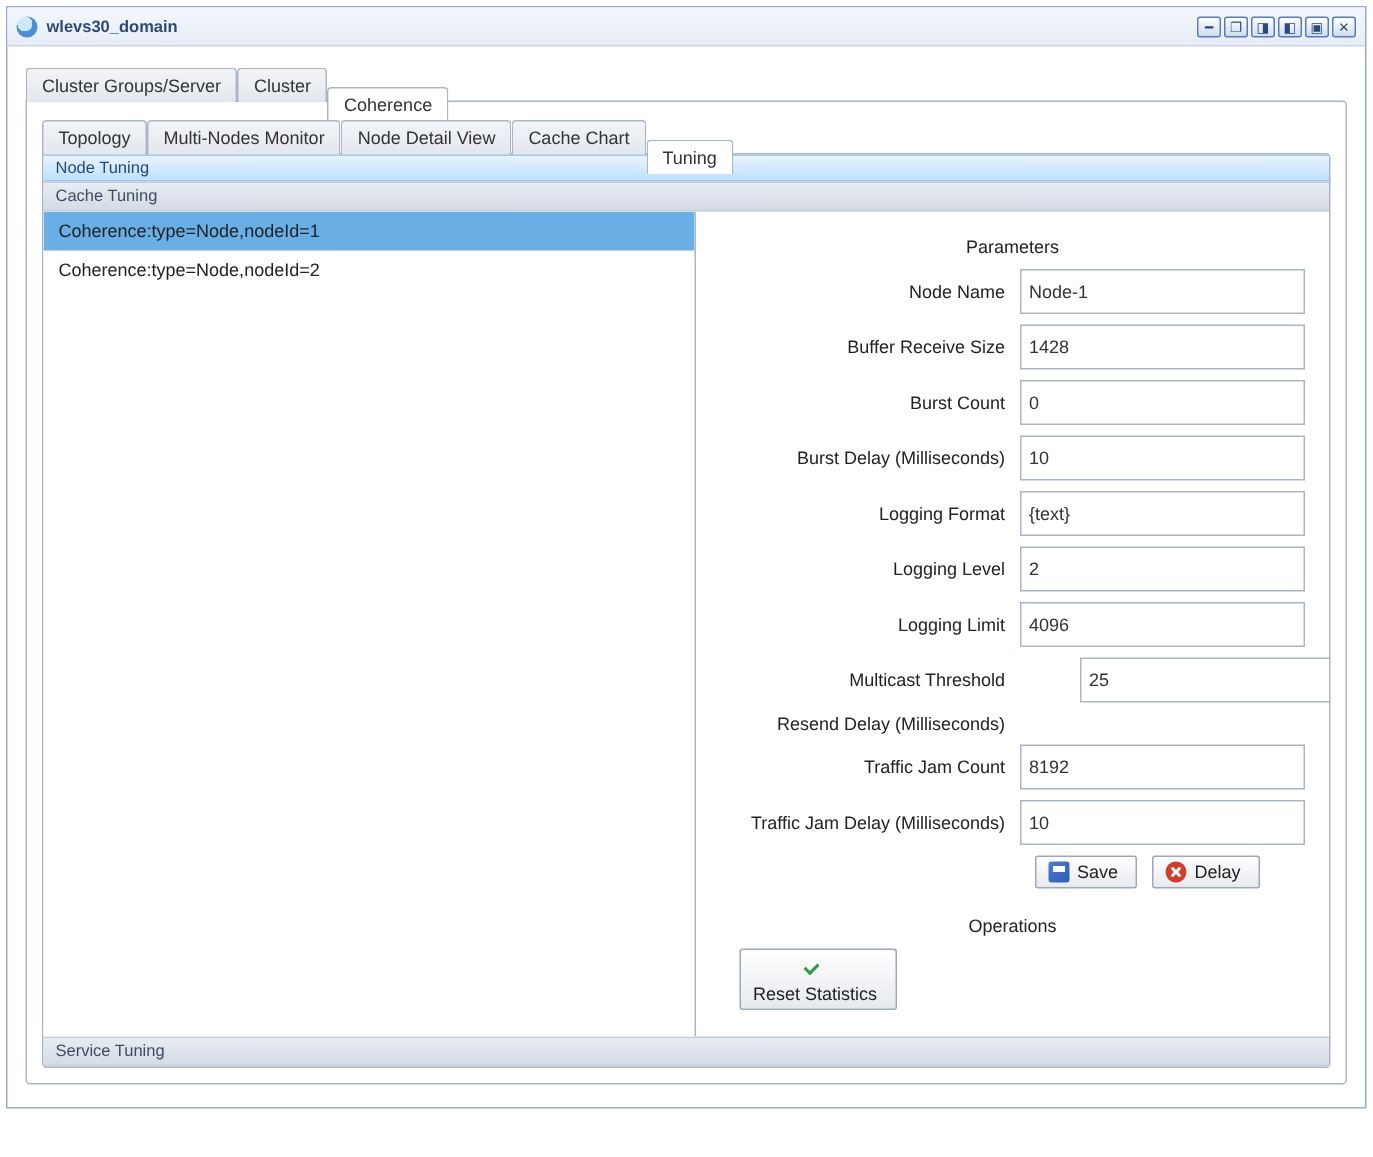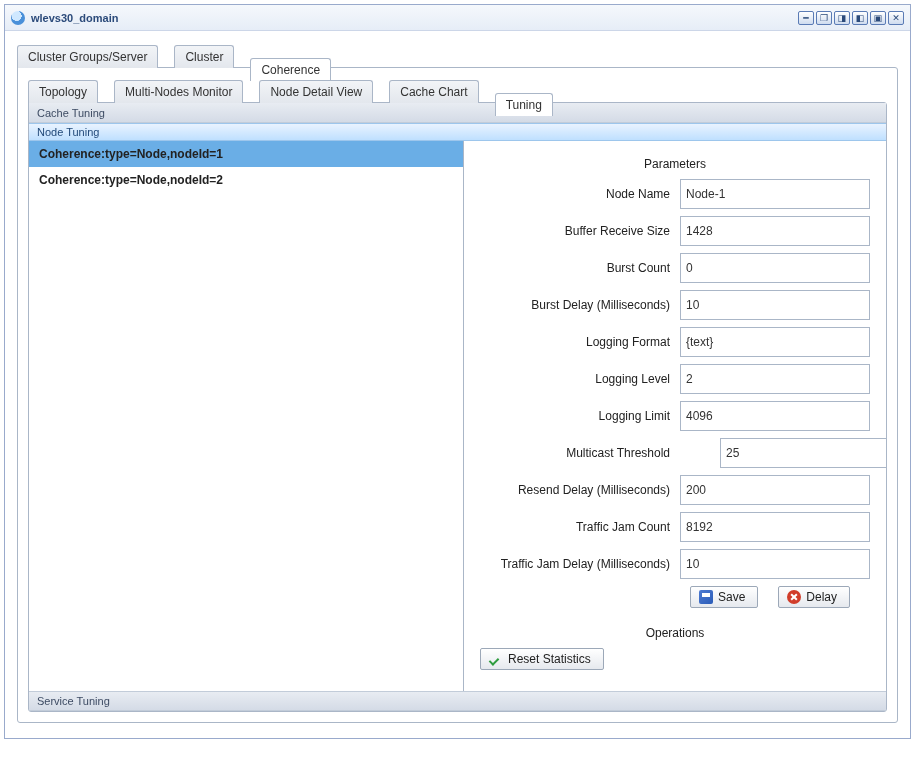--- a/index.html
+++ b/index.html
@@ -44,21 +44,21 @@
     border-radius: 2px;
     display: flex; align-items: center; justify-content: center;
     font-size: 9px; color: #2b4a7a;
     cursor: pointer;
   }
   .window-body {
     padding: 14px 12px;
   }
   .tabs-row {
     display: flex;
-    gap: 16px;
+    gap: 0;
     align-items: flex-end;
     position: relative;
     z-index: 2;
   }
   .tab {
     border: 1px solid #aab6c7;
     border-bottom: none;
     background: linear-gradient(to bottom,#f2f4f7,#e3e7ed);
     padding: 4px 10px;
     font-size: 12px;
@@ -112,21 +112,20 @@
   }
   .split-area {
     display: flex;
     height: 550px;
   }
   .left-col {
     width: 435px;
     border-right: 1px solid #aab6c7;
     background: #ffffff;
     overflow: auto;
-    font-weight: bold;
   }
   .right-col {
     flex: 1;
     padding: 12px 16px 10px 16px;
     overflow: auto;
     position: relative;
   }
   .node-item {
     padding: 6px 10px;
     font-size: 12px;
@@ -173,21 +172,21 @@
     border-left: none;
   }
   .spinner-btns .sp {
     width: 16px; height: 10px;
     background: linear-gradient(to bottom,#fdfdfd,#e2e6ec);
     display:flex; align-items:center; justify-content:center;
     font-size: 7px; color:#333;
     cursor: pointer;
   }
   .spinner-btns .sp:first-child { border-bottom:1px solid #cbd3de; }
-  .button-row { display:flex; gap:20px; margin: 6px 0 0 210px; }
+  .button-row { display:flex; gap:10px; margin: 6px 0 0 210px; }
   .btn {
     border: 1px solid #9ca8b8;
     background: linear-gradient(to bottom,#ffffff,#e6e9ee);
     padding: 3px 12px 3px 8px;
     border-radius: 2px;
     font-size: 12px;
     cursor: pointer;
     display: inline-flex;
     align-items: center;
     gap: 5px;
@@ -248,22 +247,22 @@
 
       <div class="tabs-row">
         <div class="tab">Topology</div>
         <div class="tab">Multi-Nodes Monitor</div>
         <div class="tab">Node Detail View</div>
         <div class="tab">Cache Chart</div>
         <div class="tab active">Tuning</div>
       </div>
 
       <div class="inner-panel">
+        <div class="accordion-header expanded-bluebar">Node Tuning</div>
         <div class="accordion-header dark">Cache Tuning</div>
-        <div class="accordion-header expanded-bluebar">Node Tuning</div>
 
         <div class="split-area">
           <div class="left-col">
             <div class="node-item selected">Coherence:type=Node,nodeId=1</div>
             <div class="node-item">Coherence:type=Node,nodeId=2</div>
           </div>
           <div class="right-col">
             <div class="section-title">Parameters</div>
 
             <div class="form-row">
@@ -299,21 +298,20 @@
               <div class="spinner-wrap">
                 <input type="text" value="25" style="">
                 <div class="spinner-btns">
                   <div class="sp">▲</div>
                   <div class="sp">▼</div>
                 </div>
               </div>
             </div>
             <div class="form-row">
               <span class="label">Resend Delay (Milliseconds)</span>
-              <input type="text" value="200" style="">
             </div>
             <div class="form-row">
               <span class="label">Traffic Jam Count</span>
               <input type="text" value="8192" style="">
             </div>
             <div class="form-row">
               <span class="label">Traffic Jam Delay (Milliseconds)</span>
               <input type="text" value="10" style="">
             </div>
 
@@ -322,21 +320,21 @@
                 <span class="icon-save"></span>
                 <span>Save</span>
               </div>
               <div class="btn">
                 <span class="icon-cancel"></span>
                 <span>Delay</span>
               </div>
             </div>
 
             <div class="section-title" style="margin-top:18px;">Operations</div>
-            <div class="btn" style="margin-left:0;">
+            <div class="btn" style="margin-left:13px;flex-direction:column;">
               <span class="icon-check"></span>
               <span>Reset Statistics</span>
             </div>
           </div>
         </div>
 
         <div class="accordion-header dark">Service Tuning</div>
       </div>
 
     </div>

